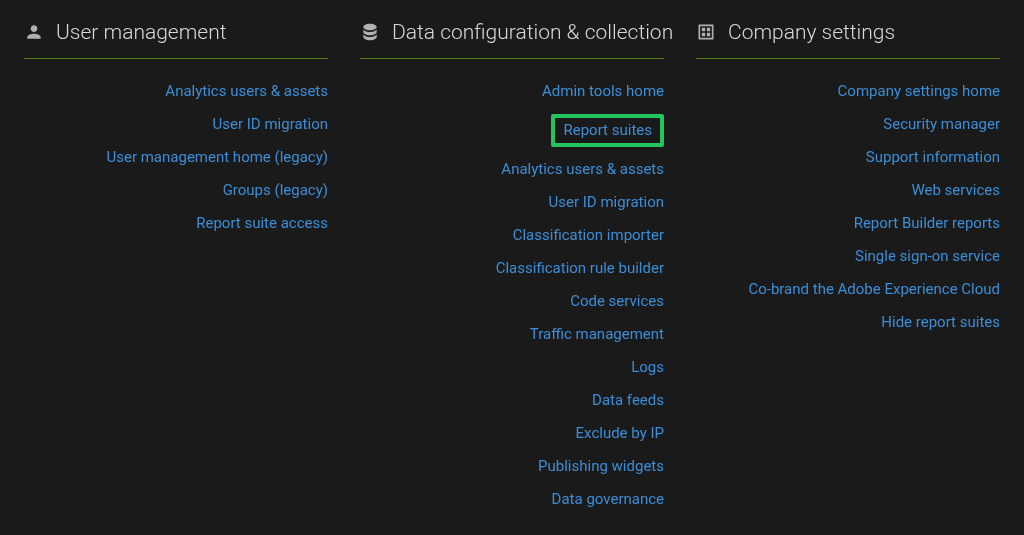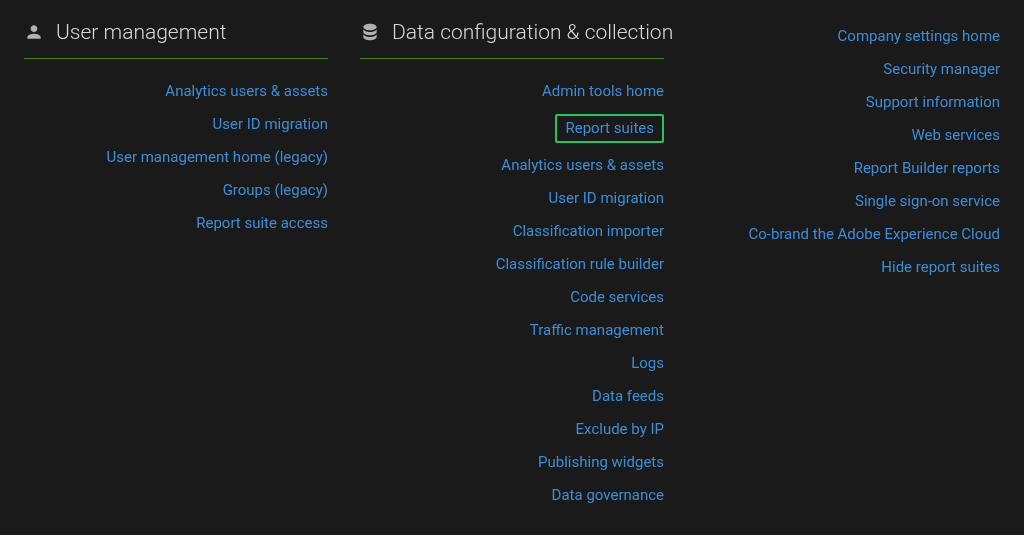--- a/index.html
+++ b/index.html
@@ -61,21 +61,21 @@
     }
     .link-item a {
       color: #3b8ed8;
       text-decoration: none;
       font-size: 15px;
       line-height: 1.4;
       cursor: pointer;
       display: inline-block;
     }
     .link-item.highlighted a {
-      border: 2px solid #22c55e;
+      border: 4px solid #22c55e;
       padding: 2px 8px;
       border-radius: 2px;
       margin-left: -10px;
     }
   </style>
 </head>
 <body>
 
 <div class="column">
   <div class="column-header">
@@ -115,20 +115,28 @@
     <li class="link-item"><a>Traffic management</a></li>
     <li class="link-item"><a>Logs</a></li>
     <li class="link-item"><a>Data feeds</a></li>
     <li class="link-item"><a>Exclude by IP</a></li>
     <li class="link-item"><a>Publishing widgets</a></li>
     <li class="link-item"><a>Data governance</a></li>
   </ul>
 </div>
 
 <div class="column">
+  <div class="column-header">
+    <span class="icon">
+      <svg viewBox="0 0 24 24">
+          <path d="M3 3v18h18V3H3zm16 16H5V5h14v14zM7 7h4v4H7V7zm6 0h4v4h-4V7zm-6 6h4v4H7v-4zm6 0h4v4h-4v-4z"></path>
+        </svg>
+    </span>
+    <span class="column-title">Company settings</span>
+  </div>
   <ul class="link-list">
     <li class="link-item"><a>Company settings home</a></li>
     <li class="link-item"><a>Security manager</a></li>
     <li class="link-item"><a>Support information</a></li>
     <li class="link-item"><a>Web services</a></li>
     <li class="link-item"><a>Report Builder reports</a></li>
     <li class="link-item"><a>Single sign-on service</a></li>
     <li class="link-item"><a>Co-brand the Adobe Experience Cloud</a></li>
     <li class="link-item"><a>Hide report suites</a></li>
   </ul>

